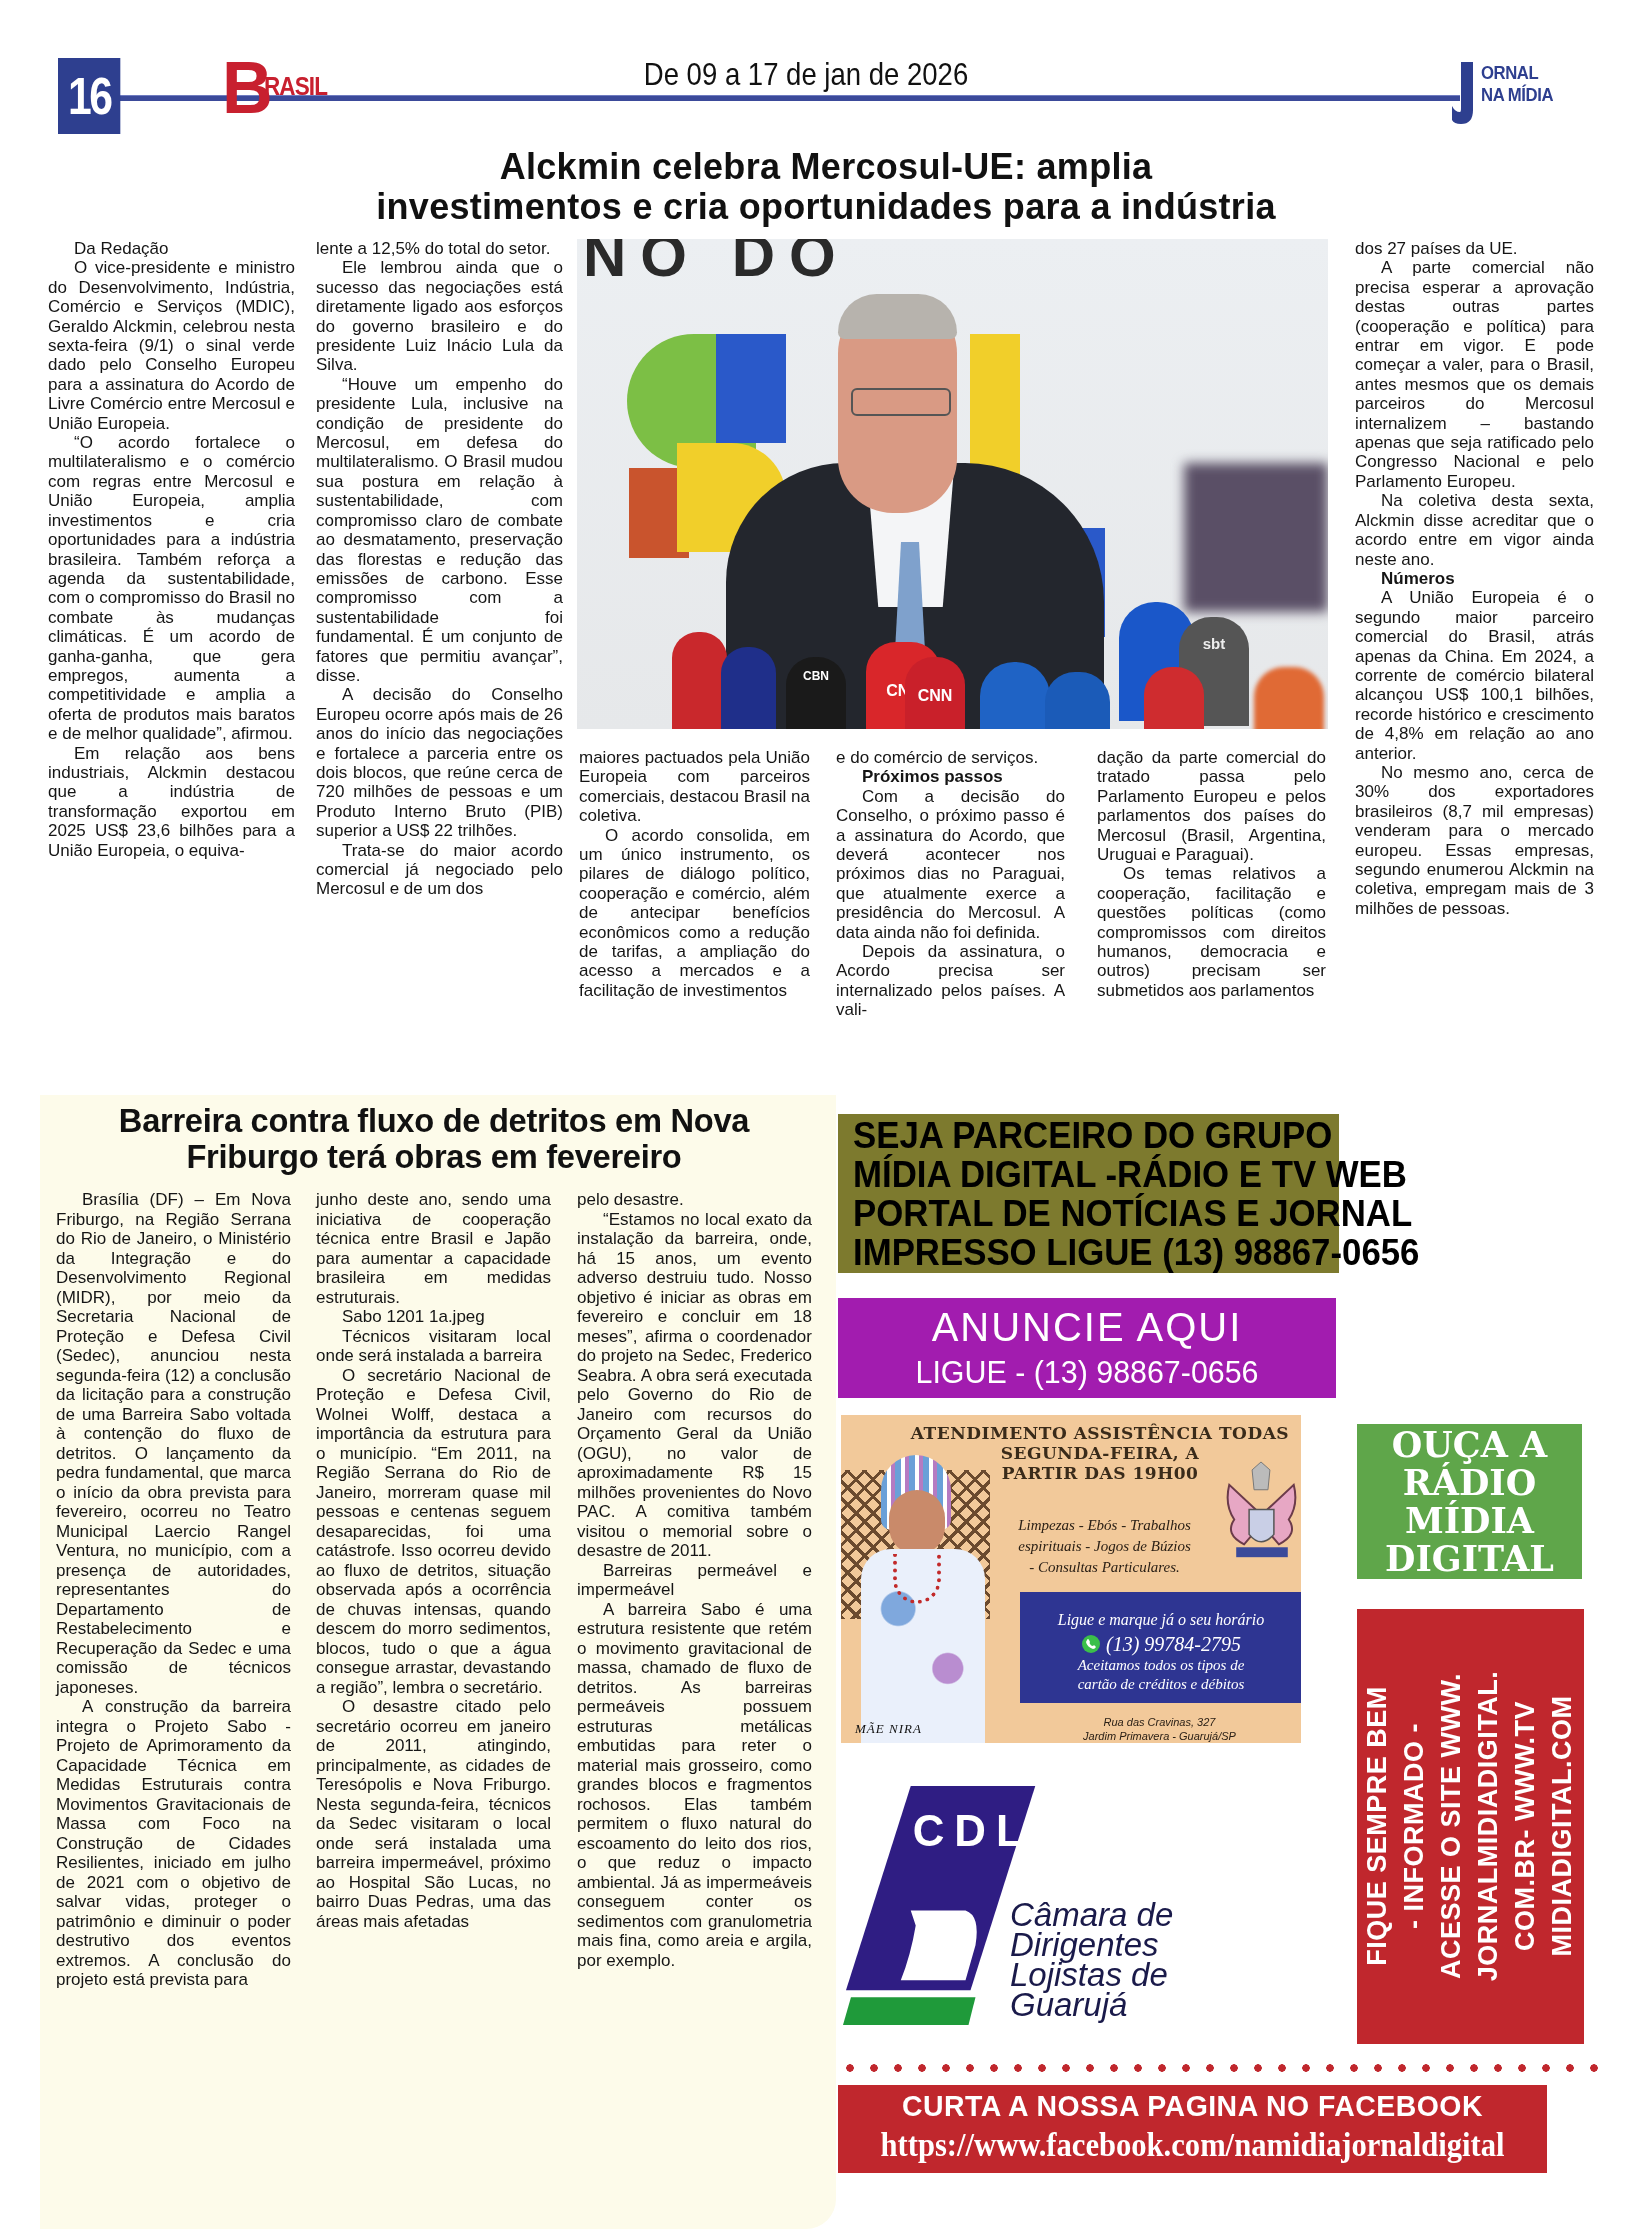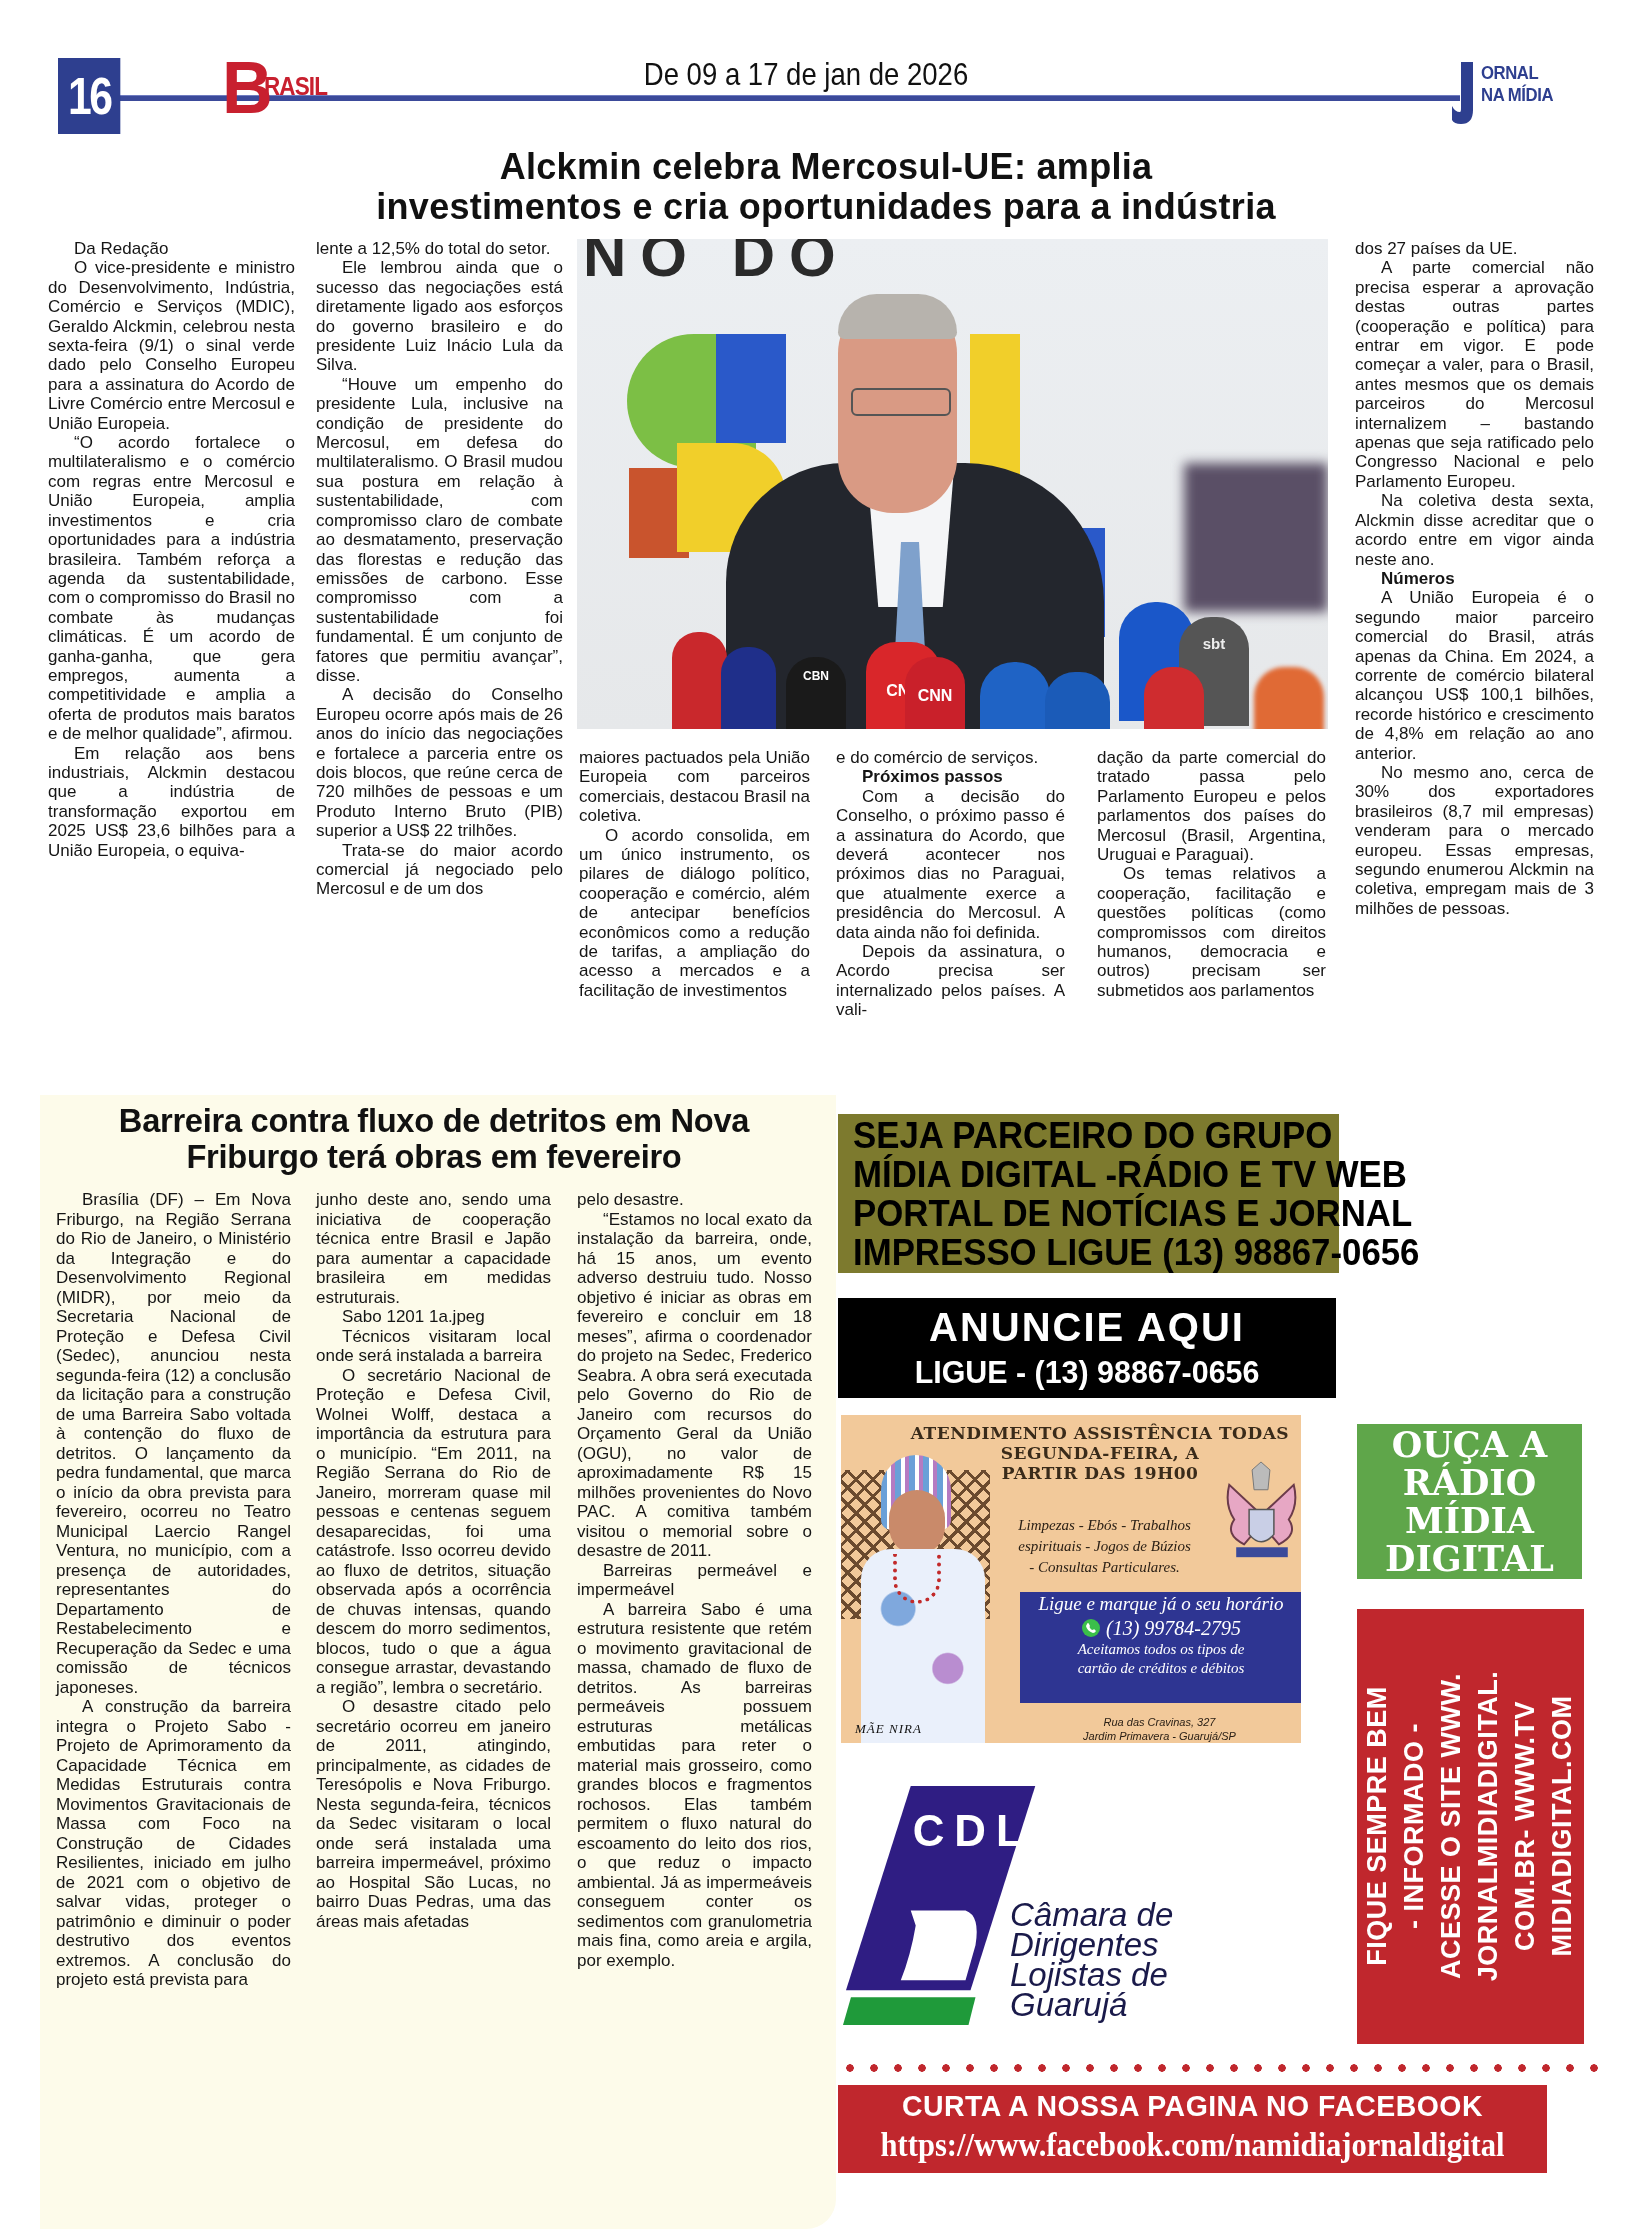--- a/index.html
+++ b/index.html
@@ -31,28 +31,28 @@
   .art2 .col { font-size: 17px; line-height: 19.5px; }
 
   
   .photo { left: 577px; top: 239px; width: 751px; height: 490px; overflow: hidden; background: linear-gradient(180deg,#eceff2 0%,#e6e8ea 100%); }
   .photo .banner-text { position: absolute; left: 6px; top: -18px; font-weight: bold; font-size: 60px; color: #2a2a2a; letter-spacing: 14px; }
   .shape { position: absolute; }
 
   
   .ad-green { left: 838px; top: 1114px; width: 501px; height: 159px; background: #7d7a2e; color: #000000; font-weight: bold; text-align: center; font-size: 37px; line-height: 39px; padding-top: 2px; letter-spacing: 0px; }
   .ad-green span { display: block; transform: scaleX(0.94); white-space: nowrap; }
-  .ad-black { left: 838px; top: 1298px; width: 498px; height: 100px; background: #000000; color: #fff; font-weight: bold; text-align: center; }
+  .ad-black { left: 838px; top: 1298px; width: 498px; height: 100px; background: #a21caf; color: #fff; font-weight: normal; text-align: center; }
   .ad-black .a1 { font-size: 40px; line-height: 50px; padding-top: 4px; letter-spacing: 2px; }
   .ad-black .a2 { font-size: 32px; line-height: 40px; transform: scaleX(0.95); }
   .ad-mae { left: 841px; top: 1415px; width: 460px; height: 328px; background: #f2c99a; overflow: hidden; }
   .ad-mae .t1 { position: absolute; left: 60px; top: 8px; width: 398px; text-align: center; font-family: "DejaVu Serif", serif; font-weight: bold; font-size: 17px; line-height: 20px; color: #3a2b1a; letter-spacing: 0.5px; }
   .ad-mae .t2 { position: absolute; left: 149px; top: 100px; width: 229px; text-align: center; font-family: "Liberation Serif", serif; font-style: italic; font-size: 15px; line-height: 21px; color: #2b2016; }
   .ad-mae .bluebox { position: absolute; left: 179px; top: 177px; width: 282px; height: 111px; background: #2e3592; color: #fff; text-align: center; font-family: "Liberation Serif", serif; font-style: italic; }
-  .ad-mae .bluebox .l1 { font-size: 19px; line-height: 24px; padding-top: 0; }
+  .ad-mae .bluebox .l1 { font-size: 16px; line-height: 24px; padding-top: 16px; }
   .ad-mae .bluebox .l2 { font-size: 20px; line-height: 24px; }
   .ad-mae .bluebox .l3 { font-size: 15px; line-height: 19px; }
   .ad-mae .addr { position: absolute; left: 199px; top: 300px; width: 239px; text-align: center; font-family: Liberation Sans, sans-serif; font-style: italic; font-size: 11px; line-height: 14px; color: #2b2016; }
   .ad-mae .name { position: absolute; left: 14px; top: 306px; font-family: "Liberation Serif", serif; font-style: italic; font-size: 13px; color: #111; letter-spacing: 1px; }
   .ad-radio { left: 1357px; top: 1424px; width: 225px; height: 155px; background: #5fa64a; color: #fff; text-align: center; font-family: "DejaVu Serif", serif; font-weight: bold; font-size: 35px; line-height: 38px; padding-top: 2px; }
   .ad-red-v { left: 1357px; top: 1609px; width: 227px; height: 435px; background: #c0272d; overflow: hidden; }
   .ad-red-v .rot { position: absolute; left: 113px; top: 217px; width: 428px; transform: translate(-50%,-50%) rotate(-90deg); color: #fff; font-weight: bold; font-size: 27px; line-height: 37px; text-align: center; white-space: nowrap; letter-spacing: 0.5px; }
   .cdl { left: 841px; top: 1776px; width: 478px; height: 259px; }
   .dots { left: 838px; top: 2062px; width: 774px; height: 12px; background-image: radial-gradient(circle, #c0272d 3.5px, transparent 4px); background-size: 24px 12px; background-repeat: repeat-x; }
   .ad-fb { left: 838px; top: 2085px; width: 709px; height: 88px; background: #c0272d; color: #fff; text-align: center; }

